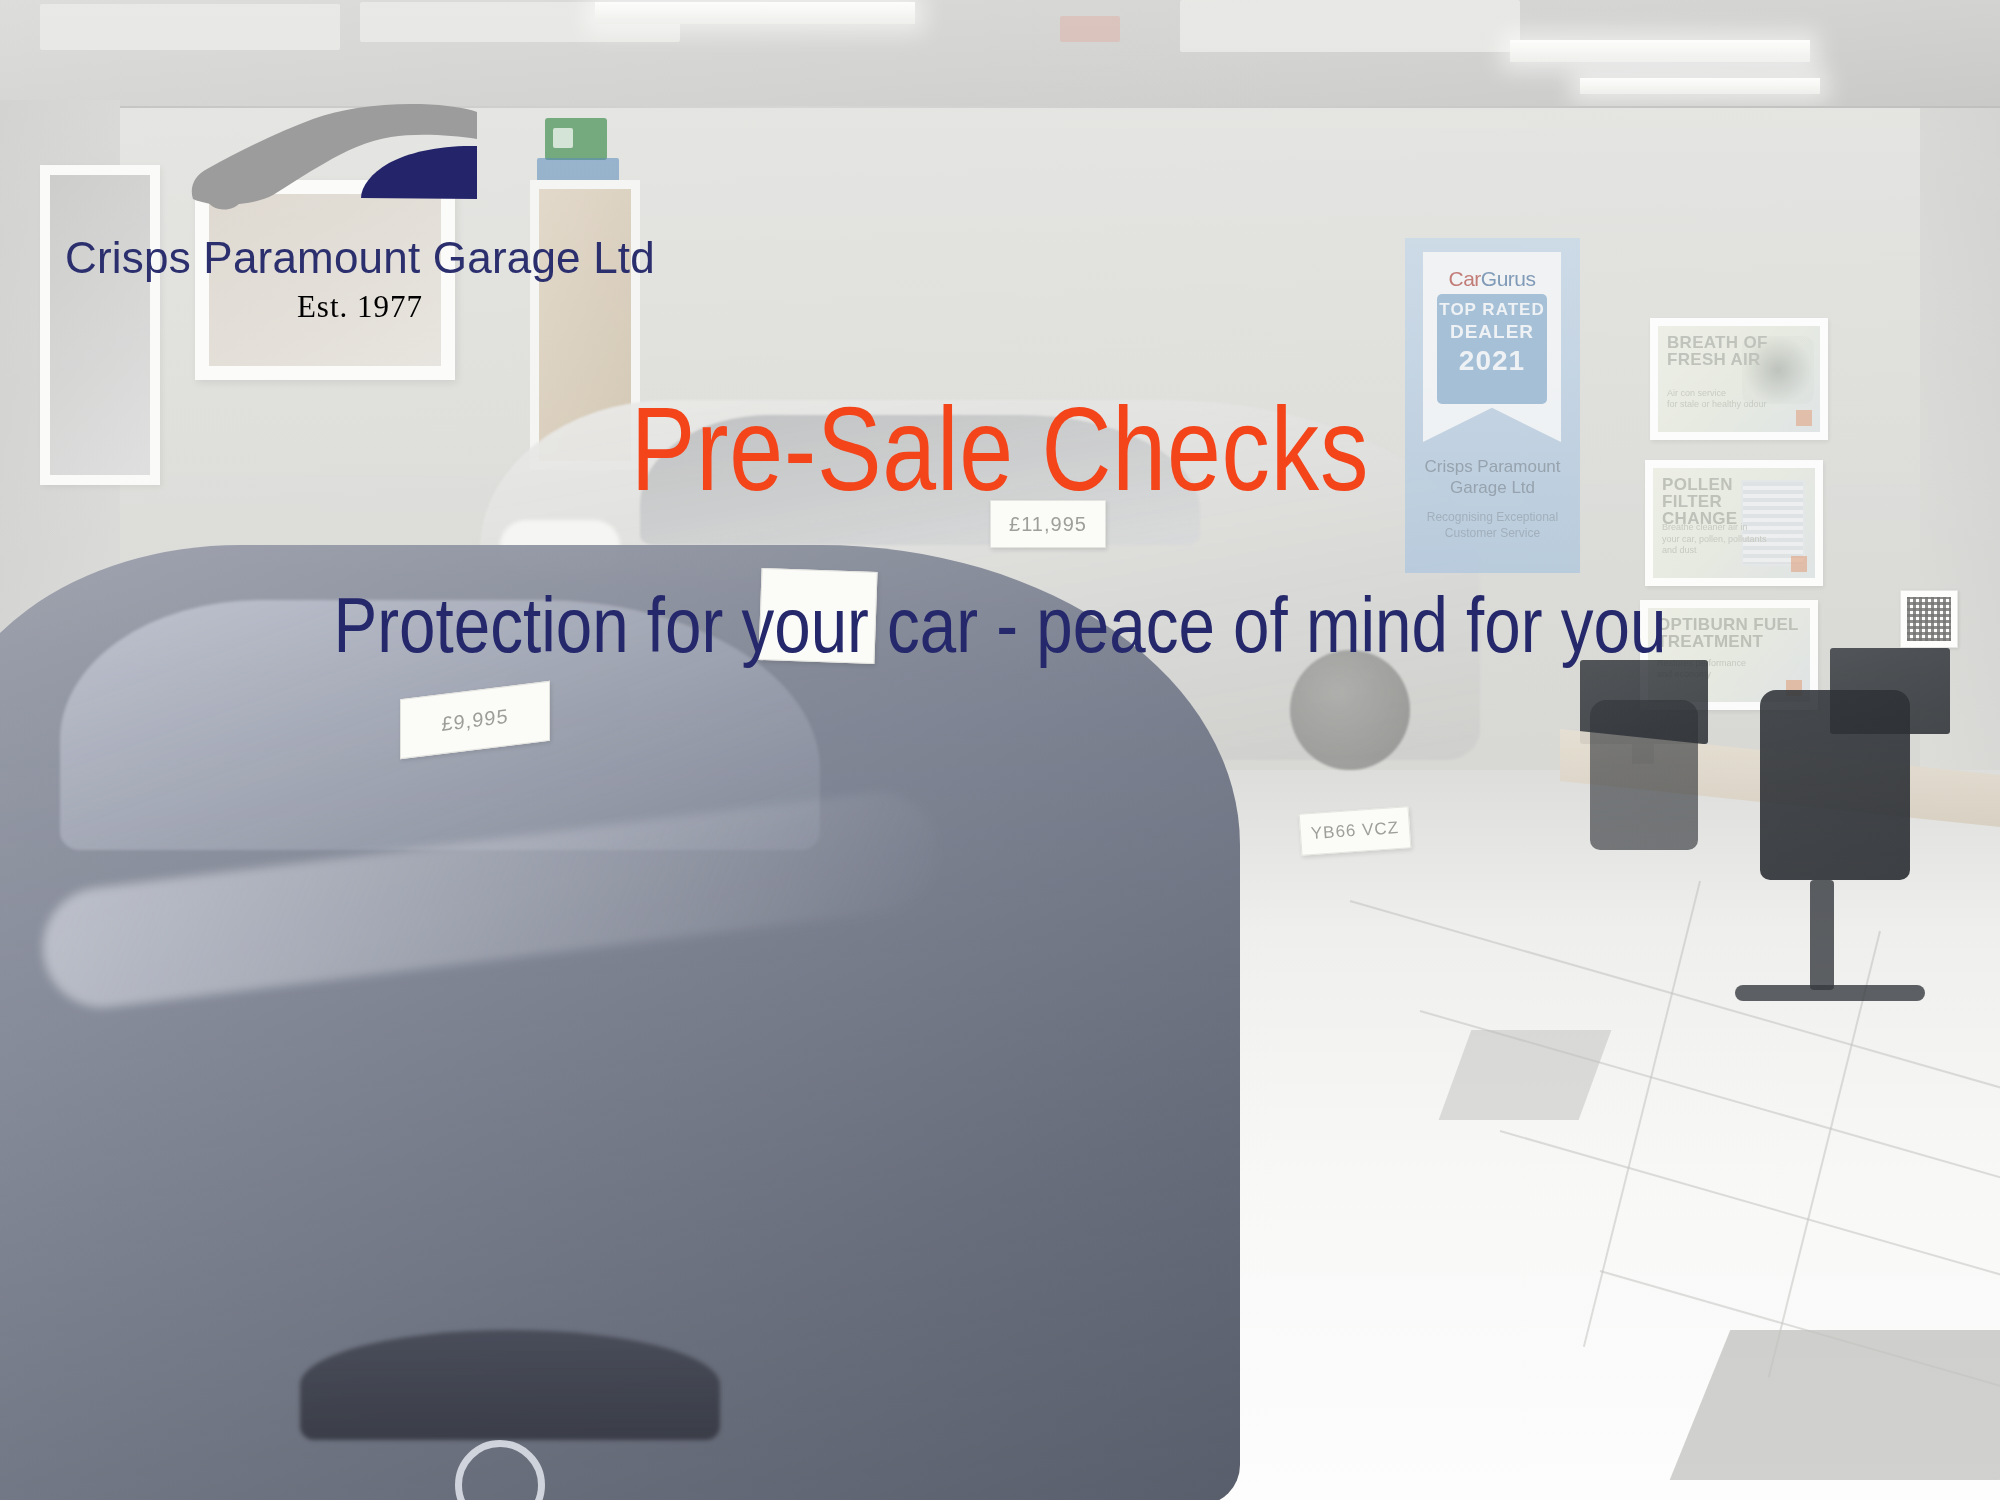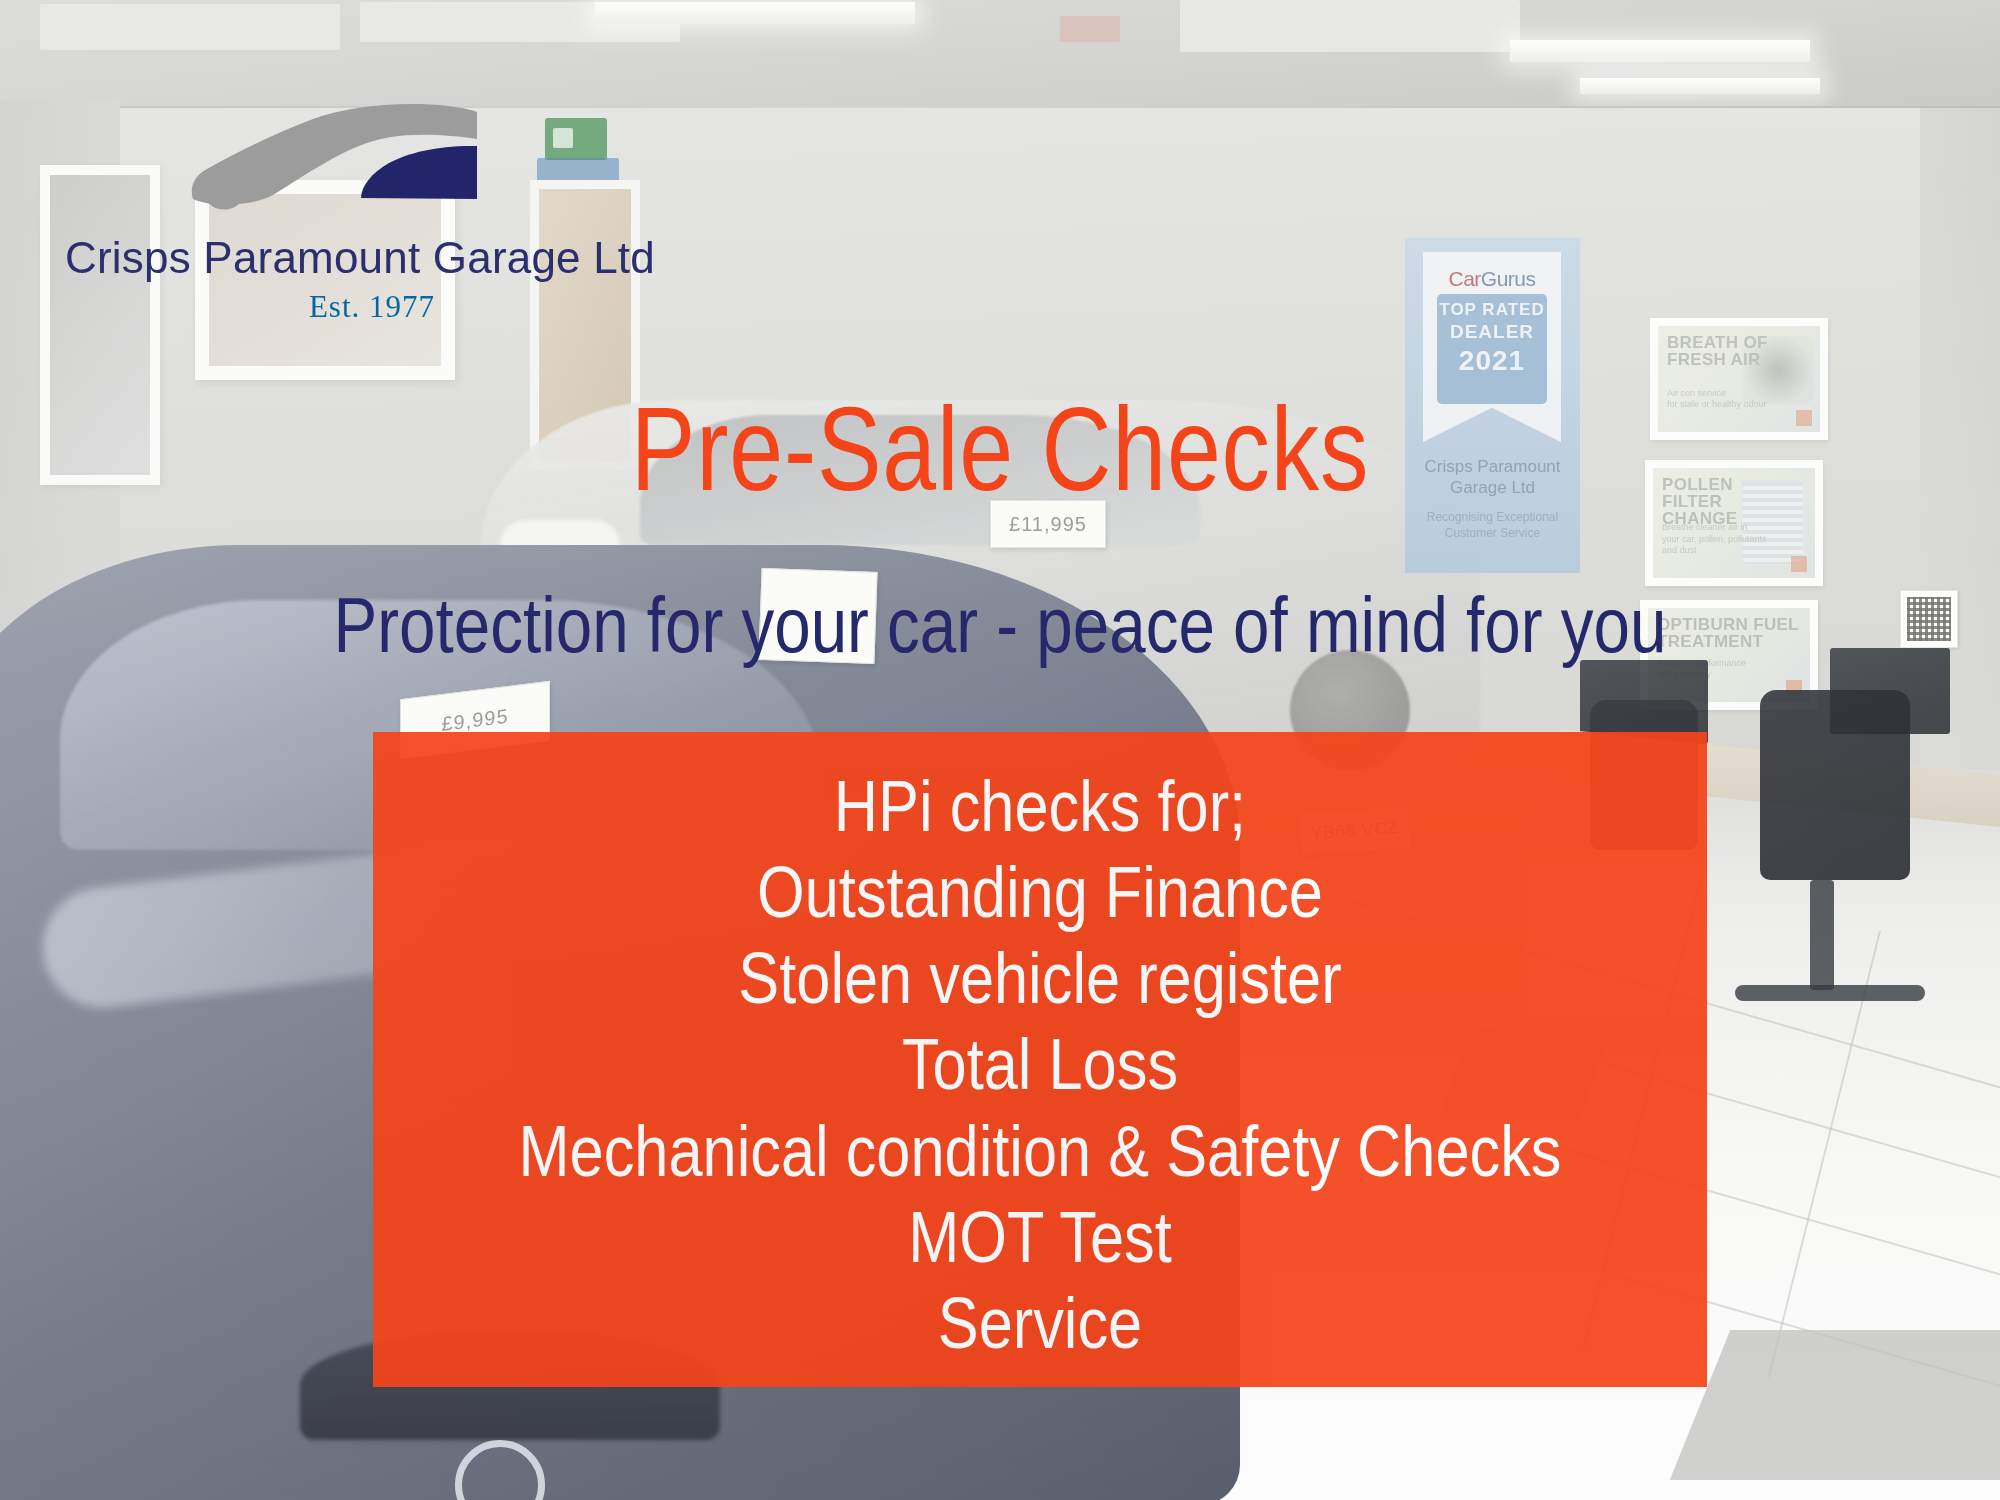--- a/index.html
+++ b/index.html
@@ -257,21 +257,21 @@
   .logo { position:absolute; left:40px; top:95px; width:640px; }
   .logo-mark { position:relative; width:300px; height:130px; margin-left:145px; }
   .logo-mark svg { display:block; width:300px; height:130px; }
   .logo-name {
     margin-top:8px; text-align:center; width:640px;
     font-size:44px; color:#2b2f6e; letter-spacing:.2px;
   }
   .logo-est {
     margin-top:6px; text-align:center; width:640px;
     font-family:"Liberation Serif", serif;
-    font-size:31px; color:#0369a1; letter-spacing:1px;margin-left:12px;
+    font-size:31px; color:#000000; letter-spacing:1px;
   }
 
   
   .title {
     position:absolute; left:0; top:390px; width:2000px; text-align:center;
     font-size:118px; color:#f4441a;
     font-family:"Liberation Sans Narrow","Liberation Sans", sans-serif;
     transform:scaleX(.82); transform-origin:center center;
     letter-spacing:1px; line-height:1;
   }
@@ -425,23 +425,14 @@
         <path d="M22 104 C24 112 34 116 44 114 C52 112 56 108 56 104 Z" fill="#9c9c9c"></path>
       </svg>
     </div>
     <div class="logo-name">Crisps Paramount Garage Ltd</div>
     <div class="logo-est">Est. 1977</div>
   </div>
 
   <div class="title">Pre-Sale Checks</div>
   <div class="subtitle">Protection for your car -  peace of mind for you</div>
 
-  <div class="panel">
-    <div class="panel-line">HPi checks for;</div>
-    <div class="panel-line">Outstanding Finance</div>
-    <div class="panel-line">Stolen vehicle register</div>
-    <div class="panel-line">Total Loss</div>
-    <div class="panel-line">Mechanical condition &amp;  Safety Checks</div>
-    <div class="panel-line">MOT Test</div>
-    <div class="panel-line">Service</div>
-  </div>
 
 </div>
 
 </body></html>

